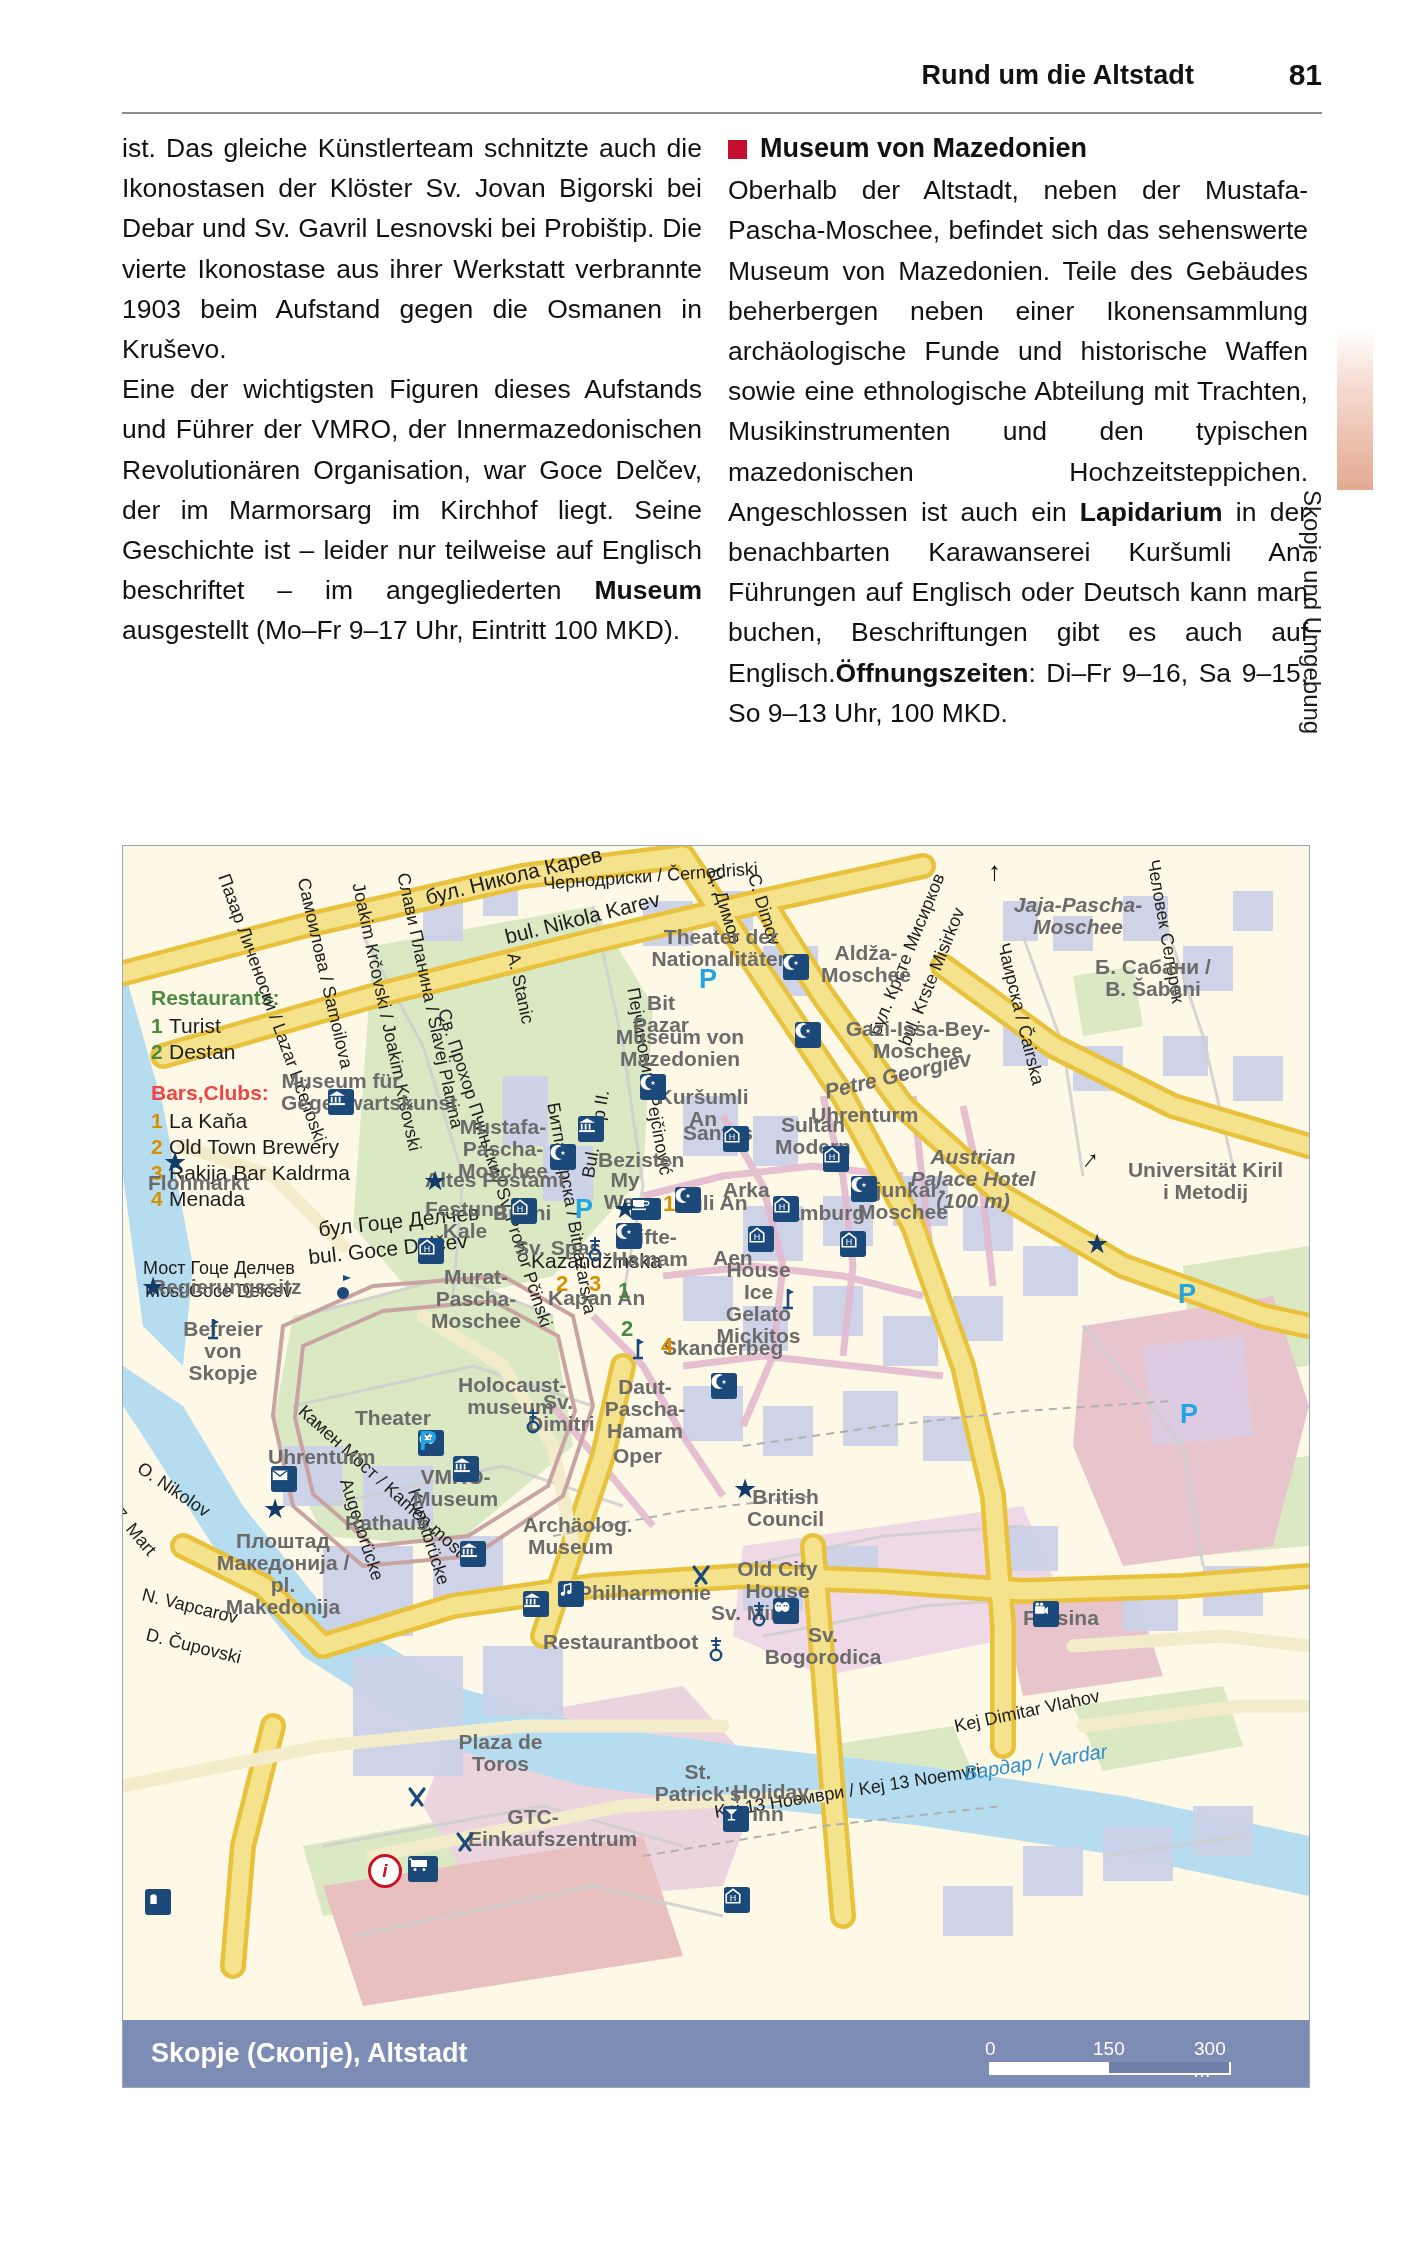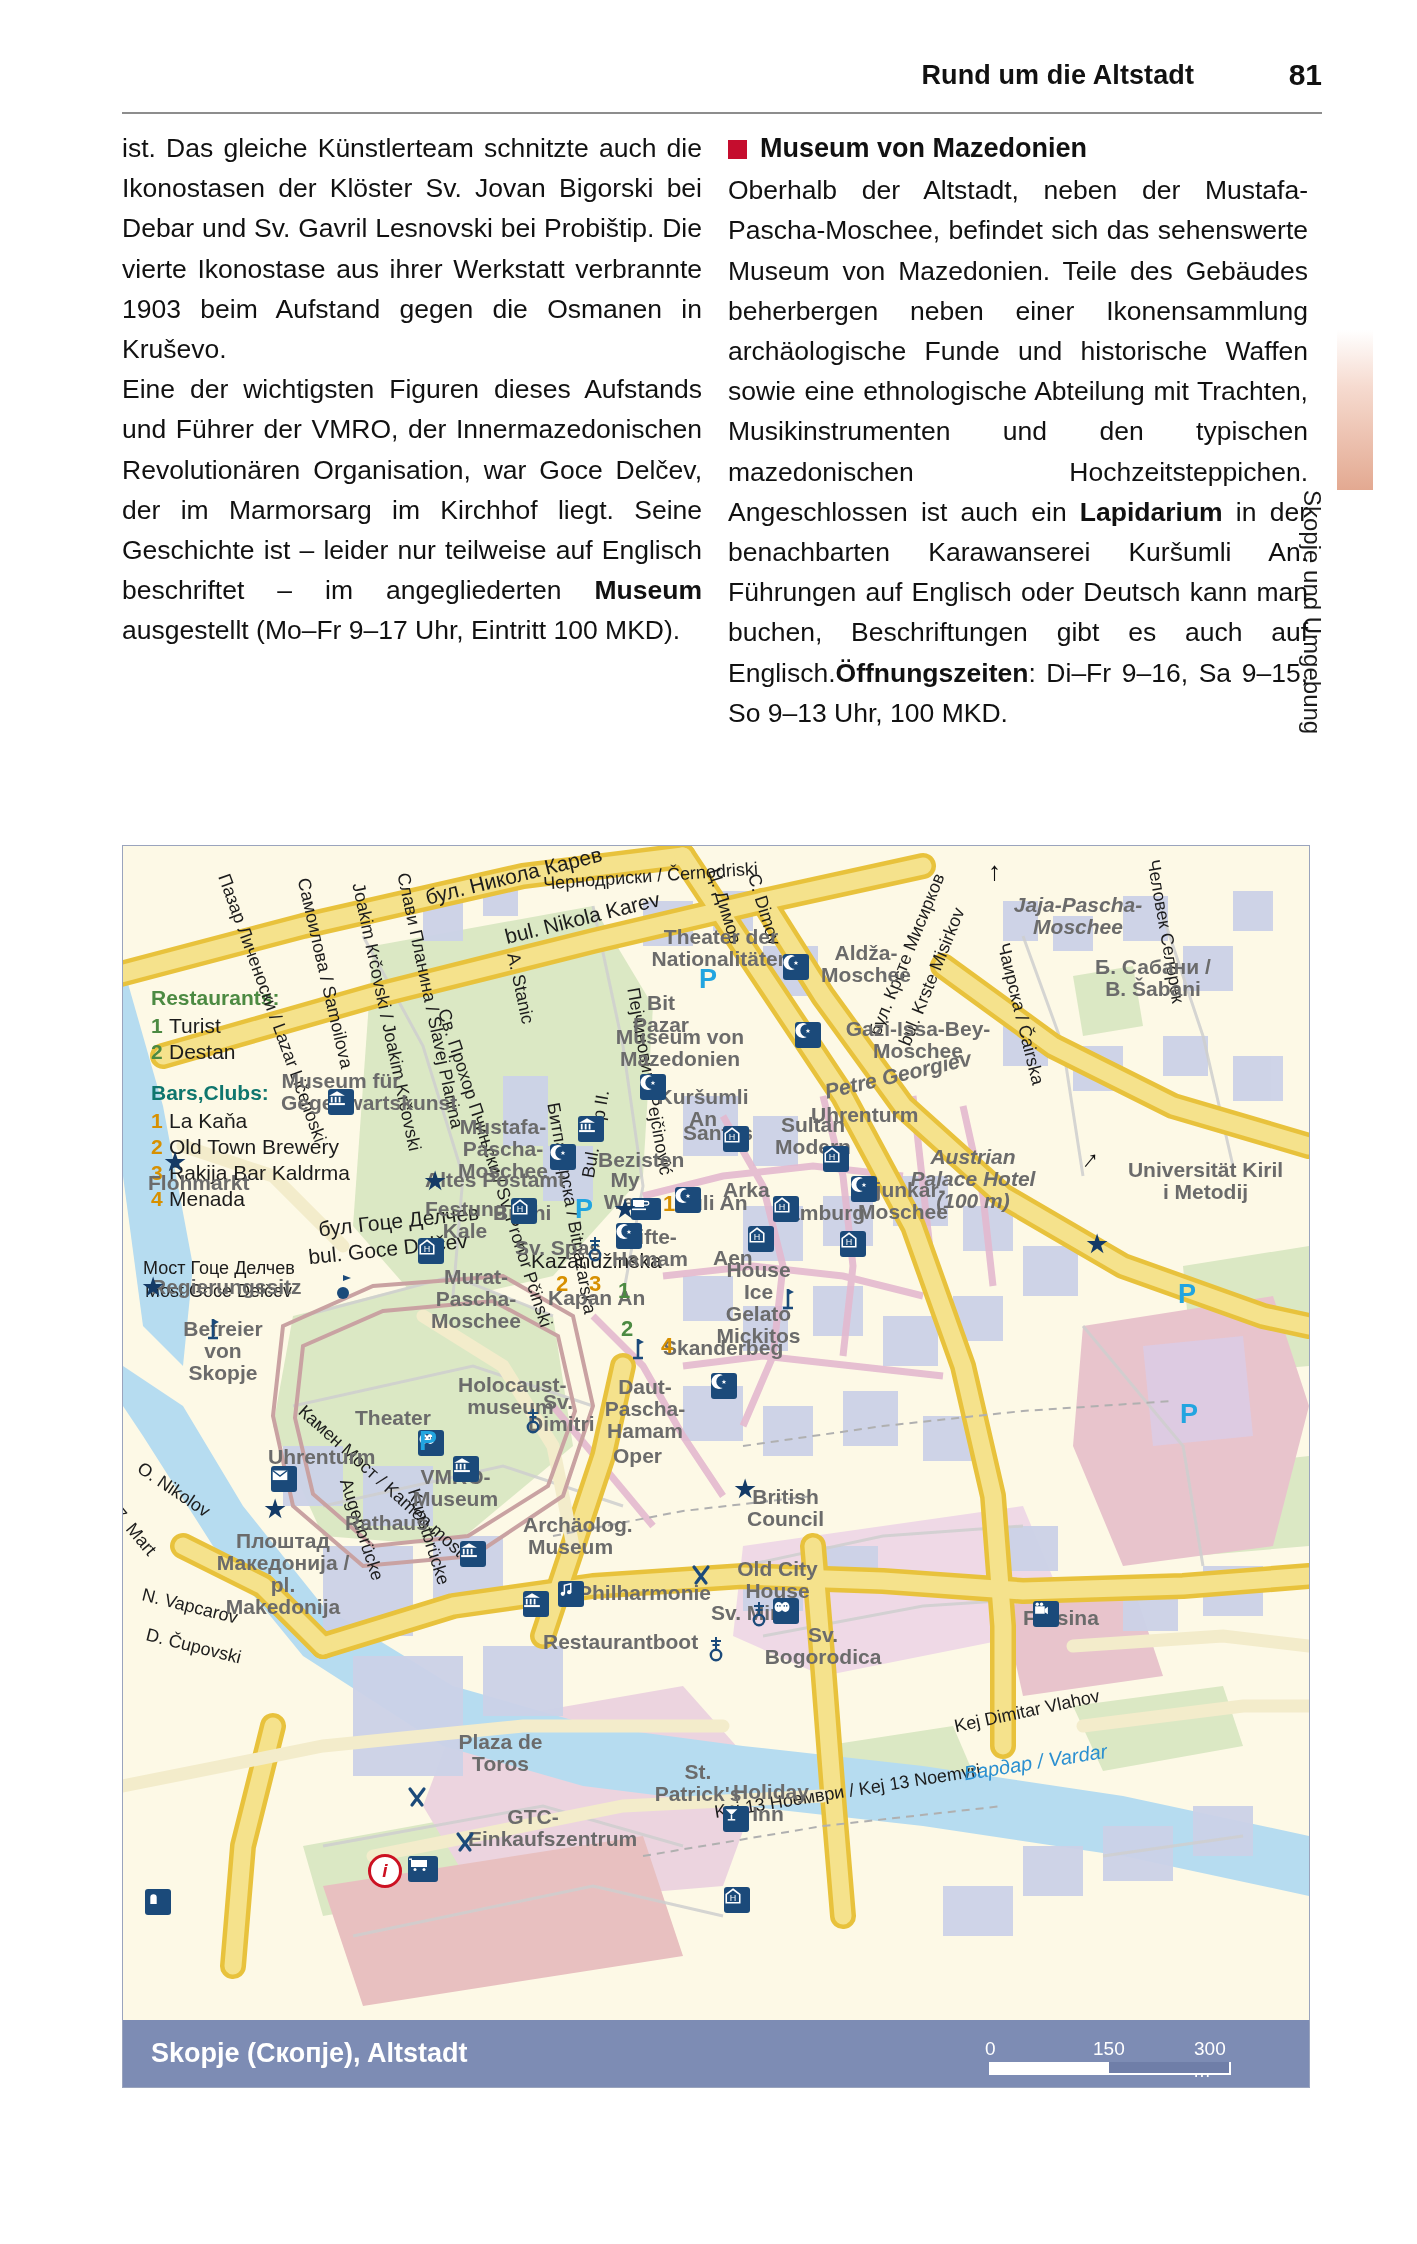--- a/index.html
+++ b/index.html
@@ -35,21 +35,21 @@
 
   
   .mlbl{position:absolute;font-family:"Liberation Sans",sans-serif;white-space:nowrap;pointer-events:none;}
   .poi{fill:none;font-size:21px;font-weight:bold;color:#6b6b6b;}
   .poi-d{font-size:21px;font-weight:bold;color:#6b6b6b;line-height:22px;white-space:normal;text-align:center;}
   .street{font-size:18px;color:#1c1c1c;}
   .street-big{font-size:21px;color:#1c1c1c;}
   .water{font-size:20px;color:#2a8fd0;font-style:italic;}
   .ital{font-style:italic;}
   .legend-head-r{font-size:21px;font-weight:bold;color:#4c8a42;}
-  .legend-head-b{font-size:21px;font-weight:bold;color:#0f766e;}
+  .legend-head-b{font-size:21px;font-weight:bold;color:#ef4444;}
   .legend-item{font-size:21px;color:#1c1c1c;}
   .legend-num-r{font-size:21px;color:#4c8a42;font-weight:bold;}
   .legend-num-b{font-size:21px;color:#d79000;font-weight:bold;}
   .numlbl{font-size:22px;font-weight:bold;}
   .num-g{color:#4c8a42;}
   .num-o{color:#d79000;}
 
   
   .ic{position:absolute;width:26px;height:26px;background:#1b4a7a;border-radius:3px;
       display:flex;align-items:center;justify-content:center;color:#fff;font-size:16px;line-height:1;}

